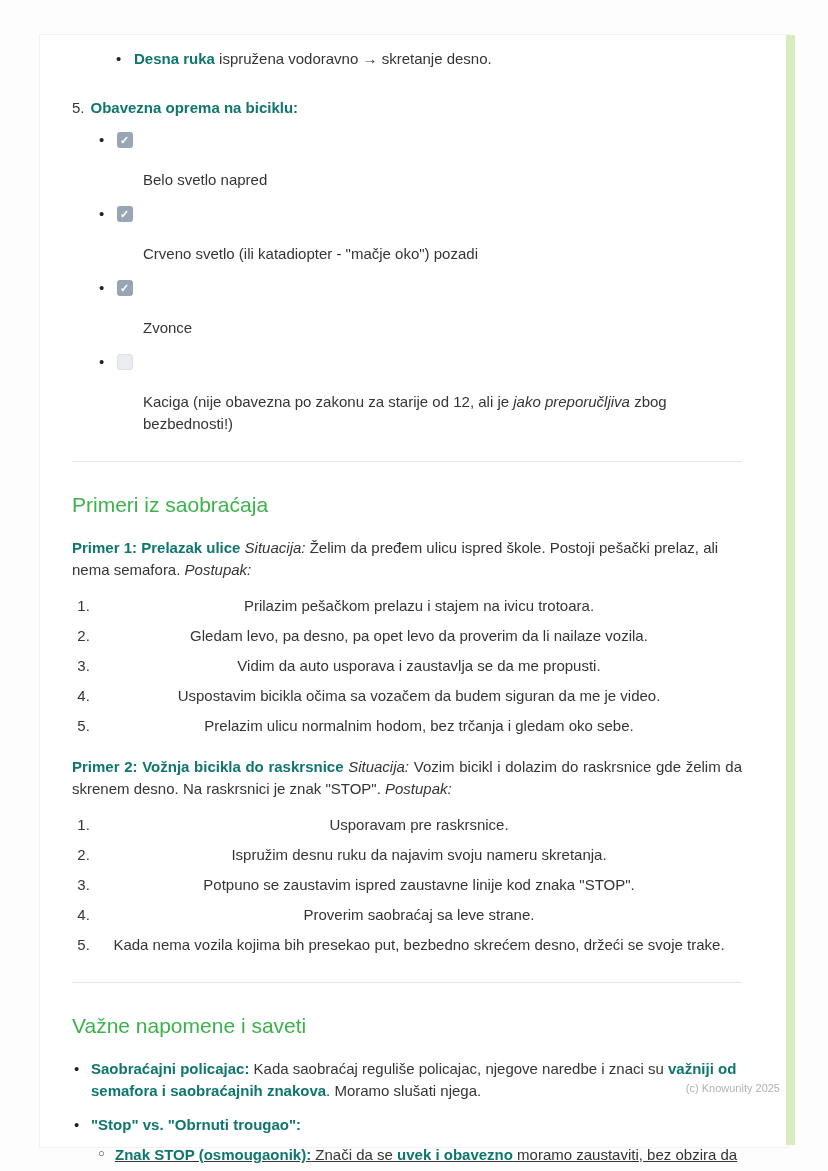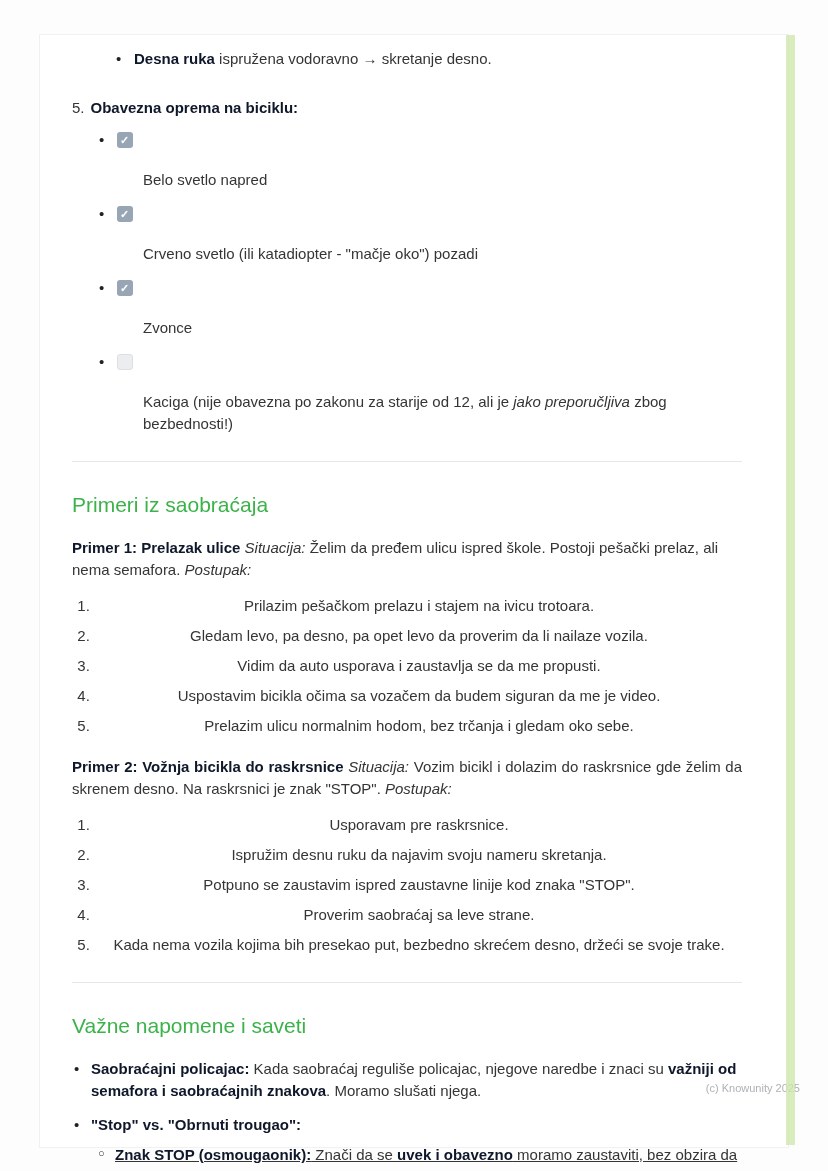--- a/index.html
+++ b/index.html
@@ -28,36 +28,36 @@
     color:#ffffff; font-size:11px; font-weight:bold; }
   .cbx.unchecked { background:#ebedf0; border:1px solid #dcdfe3; }
   .cb-text { flex:1;margin-top:40px; }
 
   hr.divider { border:none; border-top:1px solid #e7e7e7; margin:26px 0 0 0; }
 
   h2.section-heading { color:#3cb34a; font-size:21px; font-weight:normal; margin:28px 0 16px 0; }
 
   p.example { margin:0 0 6px 0; }
   p.example.justified { text-align:justify; }
-  strong { font-weight:bold; color:#0f172a; }
+  strong { font-weight:bold; color:#0f766e; }
   em { font-style:italic; }
 
   ol.steps { margin:14px 0 18px 0; padding-left:22px;text-align:center; }
   ol.steps li { margin-bottom:8px; padding-left:2px; }
 
   
   ul.notes { list-style:none; margin:8px 0 8px 2px; }
   ul.notes > li { position:relative; padding-left:17px; margin-bottom:12px; }
   ul.notes > li::before { content:"•"; position:absolute; left:0; top:0; color:#222; }
   ul.notes-sub { list-style:none; margin:8px 0 0 7px;text-decoration:underline; }
   ul.notes-sub > li { position:relative; padding-left:17px; }
   ul.notes-sub > li::before { content:"○"; position:absolute; left:0; top:1px;
     font-size:11px; color:#333; }
 
-  .watermark { position:absolute; right:28px; top:1082px; font-size:11px;
+  .watermark { position:absolute; right:48px; top:1082px; font-size:11px;
     color:#aeb1b5; z-index:1; }
   .green-strip { position:absolute; right:33px; top:35px; bottom:26px; width:9px;
     background:rgba(206,231,173,0.8); z-index:2; }
 </style>
 </head>
 <body>
 
 <div class="page">
 
   <div class="watermark">(c) Knowunity 2025</div>

